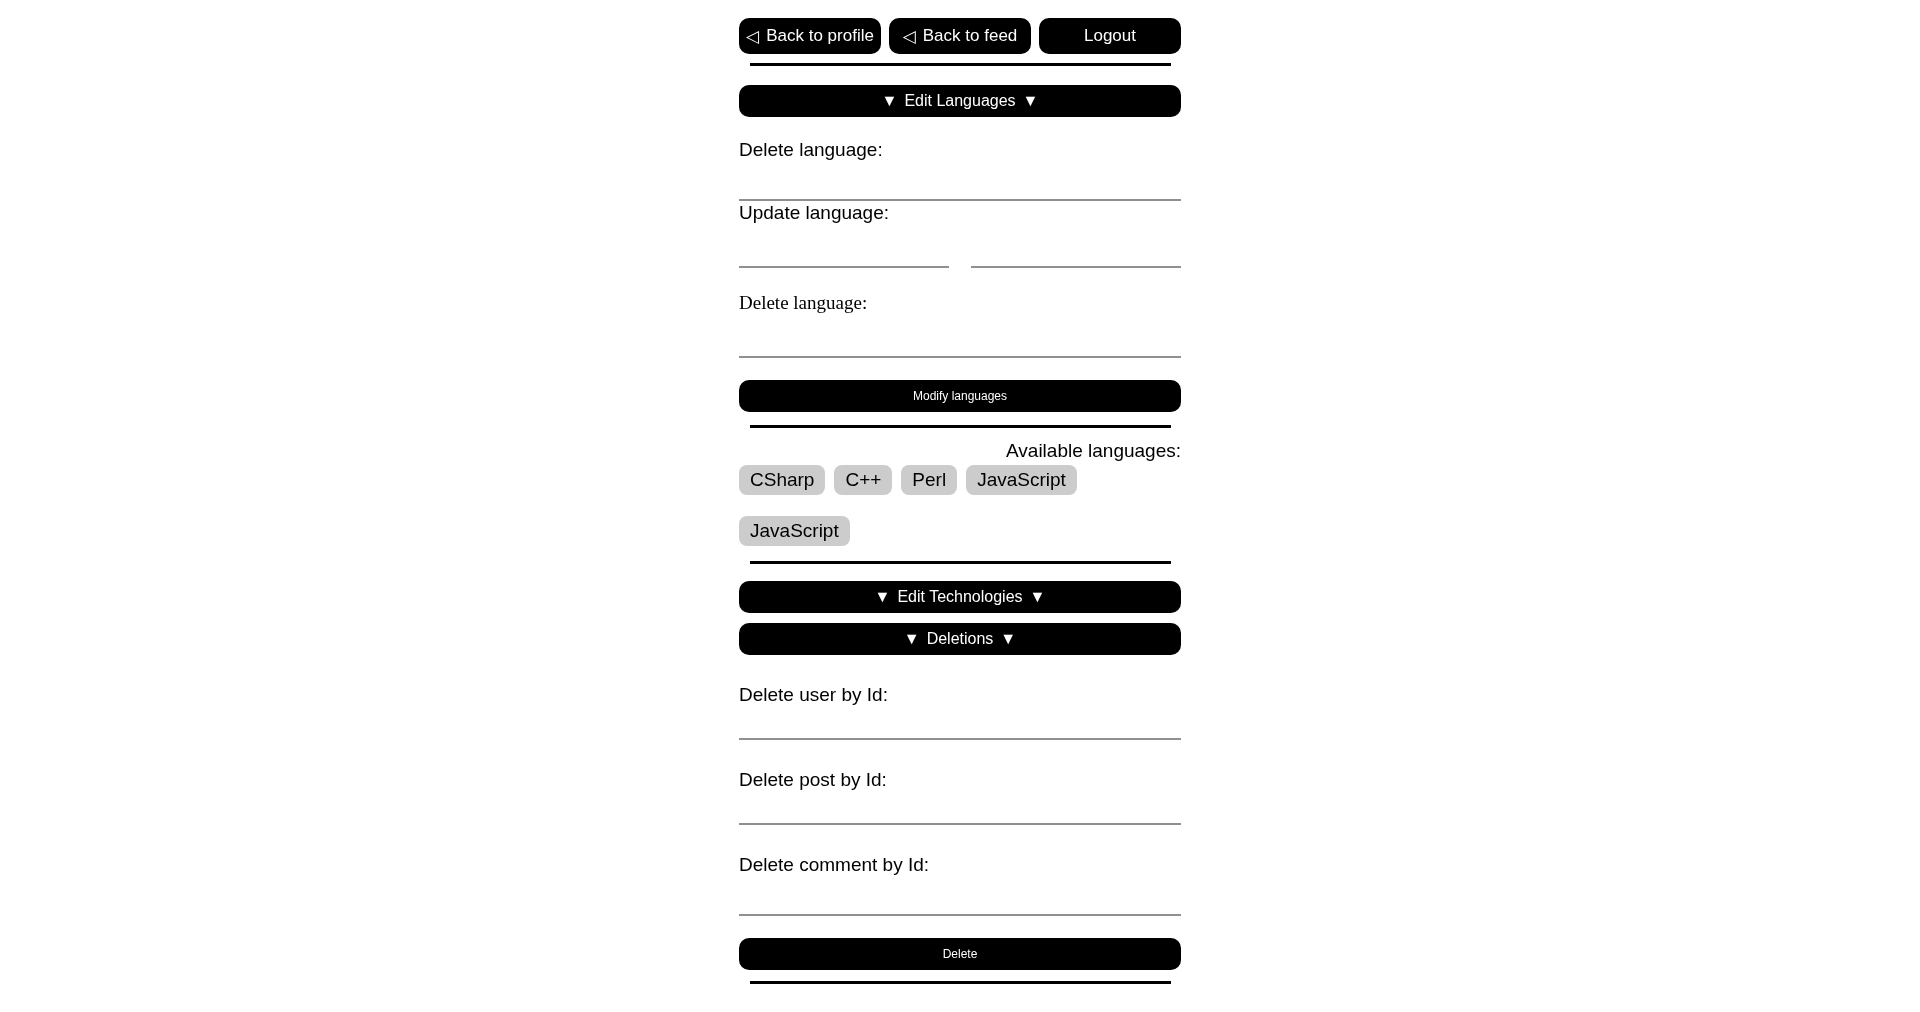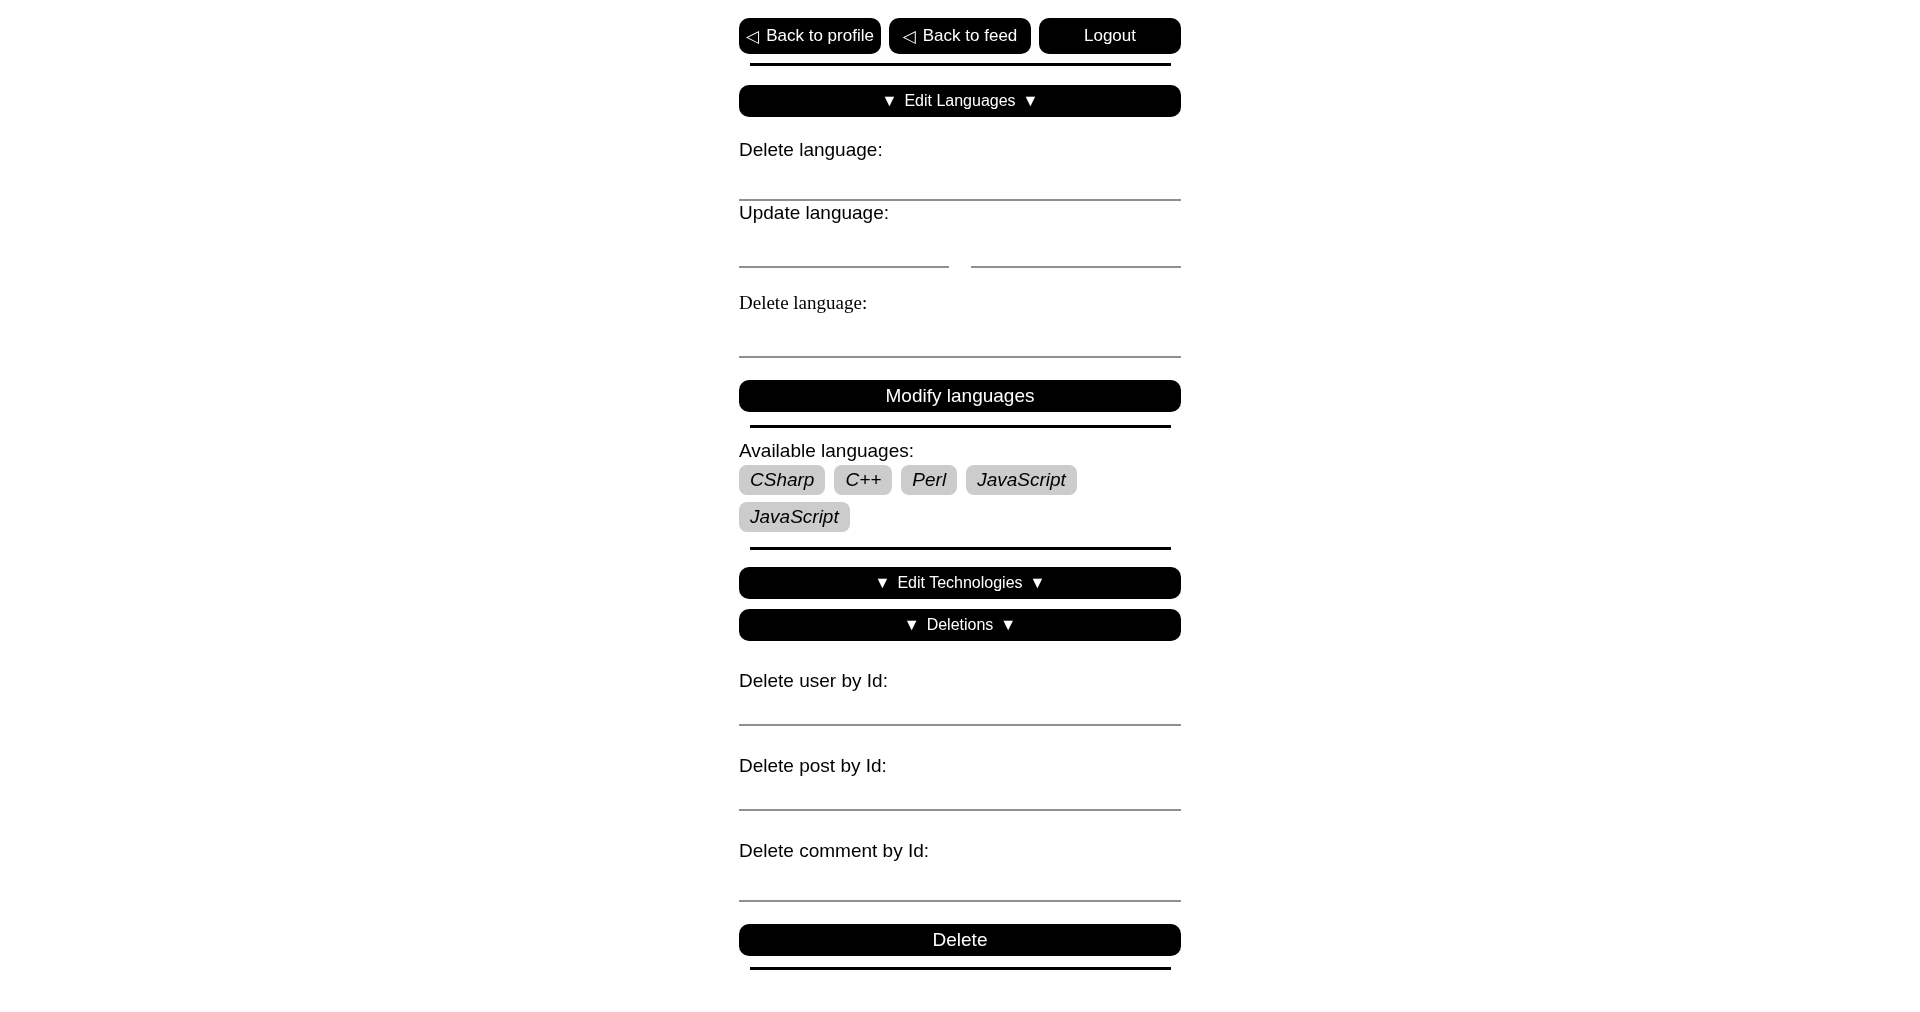--- a/index.html
+++ b/index.html
@@ -85,35 +85,35 @@
   .underline.short { height: 34px; }
   .update-row {
     display: flex;
     gap: 22px;
     margin-top: 0;
   }
   .update-row .underline { flex: 1 1 0; }
   .full-btn {
     width: 100%;
     height: 32px;
-    font-size: 19px;
+    font-size: 12px;
     margin-top: 22px;
   }
   .avail-label {
     font-size: 19px;
     line-height: 20px;
     margin-top: 13px;
+    text-align: right;
   }
   .pills {
     display: flex;
     flex-wrap: wrap;
-    gap: 7px 9px;
+    gap: 21px 9px;
     margin-top: 4px;
     align-items: flex-start;
-    font-style: italic;
   }
   .pill {
     background: #cccccc;
     color: #000000;
     border-radius: 8px;
     padding: 3px 11px;
     font-size: 19px;
     line-height: 24px;
     display: inline-block;
   }

